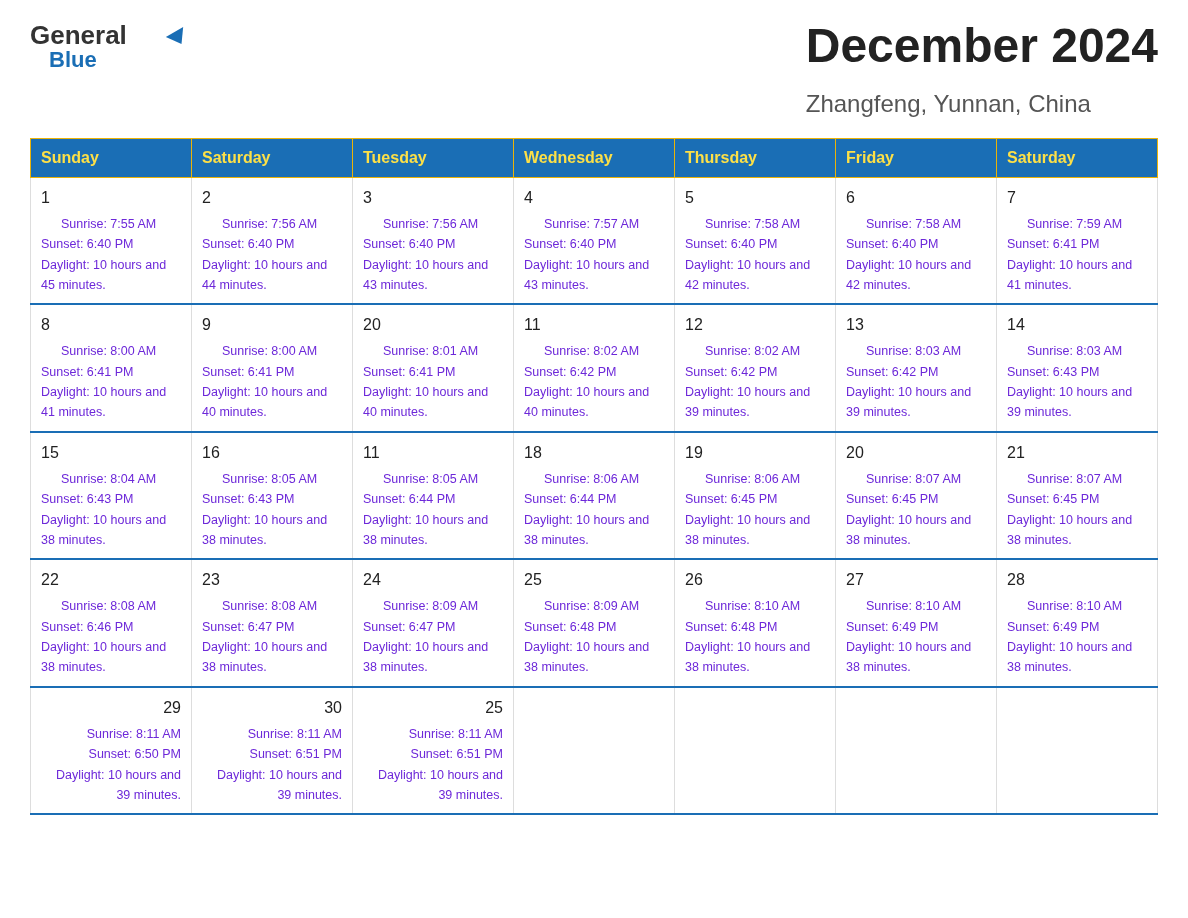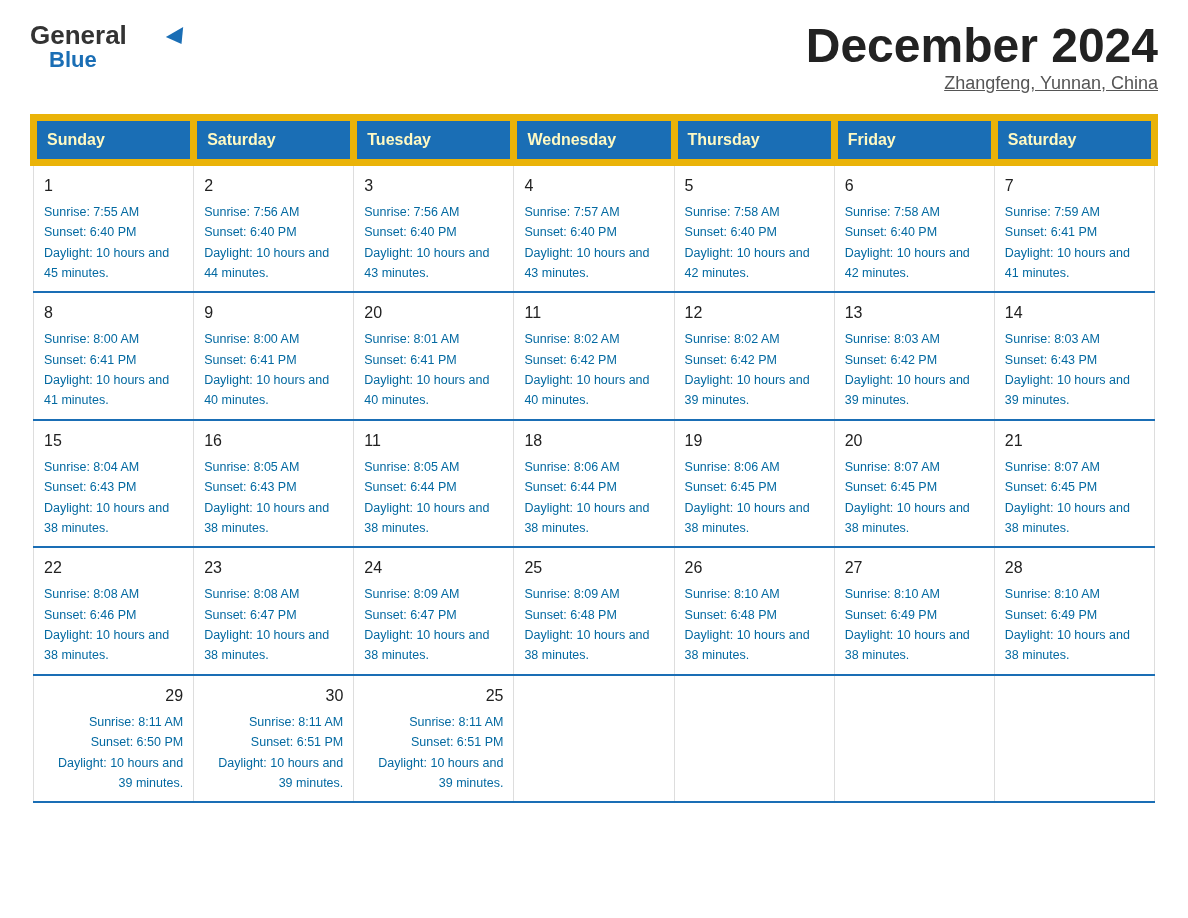--- a/index.html
+++ b/index.html
@@ -41,48 +41,46 @@
       transform: rotate(-30deg);
     }
     .logo-blue-text {
       color: #1a6eb5;
       font-size: 22px;
       font-weight: bold;
       margin-left: 19px;
       margin-top: -4px;
     }
     .title-section {
-      text-align: right;
     }
     .month-title {
       font-size: 48px;
       font-weight: bold;
       color: #222;
       line-height: 1.1;
     }
     .location {
-      font-size: 18px;
+      font-size: 24px;
       color: #555;
-      margin-top: 0;
-      text-decoration: underline;
+      margin-top: 17px;
     }
     table {
       width: 100%;
       border-collapse: collapse;
     }
     thead tr {
       background-color: #1a6eb5;
     }
     thead th {
-      color: #fef9c3;
+      color: #fde047;
       font-size: 16px;
       font-weight: bold;
       padding: 10px 10px;
       text-align: left;
-      border: 7px solid #eab308;
+      border: 1px solid #eab308;
     }
     tbody tr {
       border-bottom: 2px solid #1a6eb5;
     }
     tbody td {
       vertical-align: top;
       padding: 8px 10px;
       border: 1px solid #ddd;
       width: 14.28%;
       min-height: 110px;
@@ -92,22 +90,23 @@
     }
     .day-num {
       font-size: 16px;
       font-weight: normal;
       color: #222;
       display: block;
       margin-bottom: 4px;
     }
     .day-info {
       font-size: 12.5px;
-      color: #0369a1;
+      color: #6d28d9;
       line-height: 1.55;
+      margin-left: 20px;
     }
     tbody tr:last-child {
       border-bottom: 2px solid #1a6eb5;
       text-align: right;
     }
     .empty-cell {
       background: #fff;
     }
   </style>
 </head>

